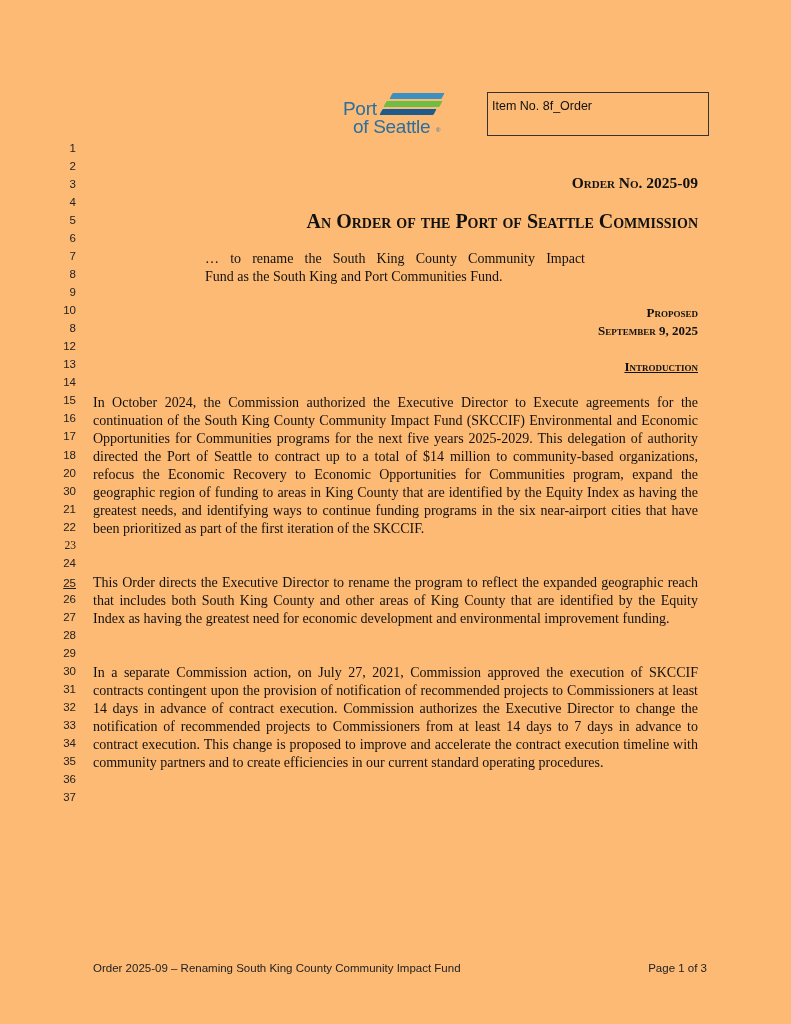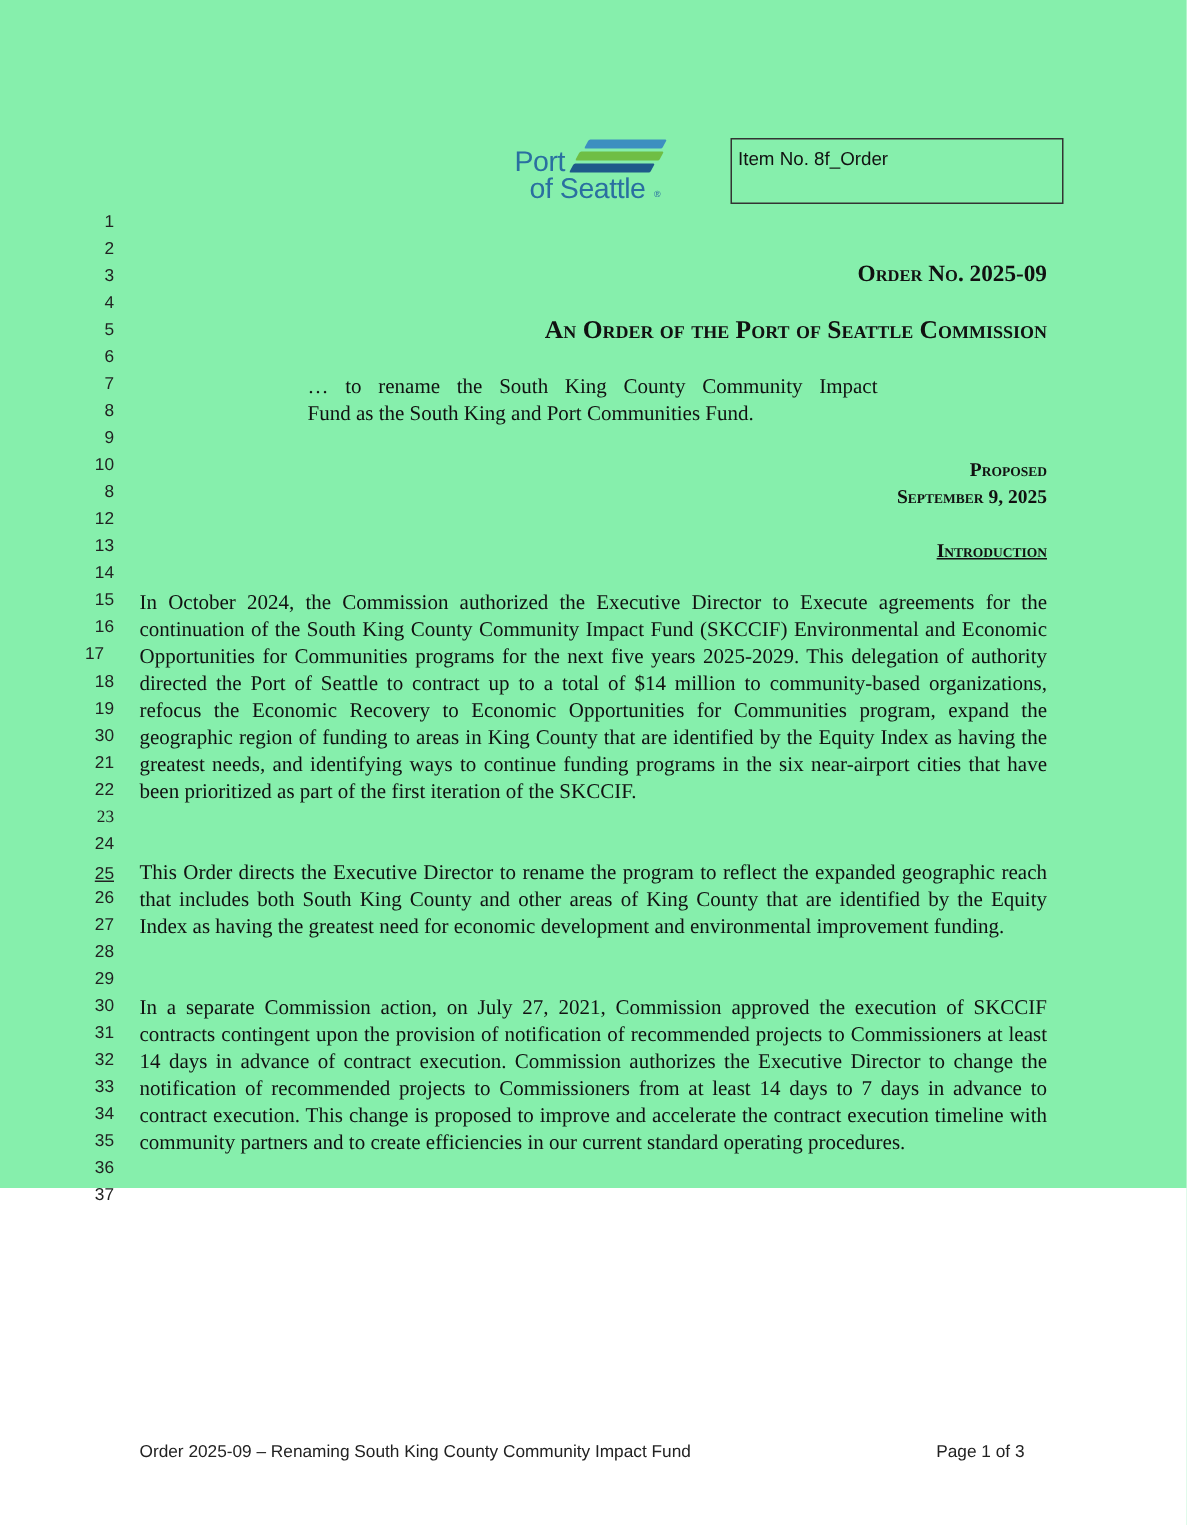--- a/index.html
+++ b/index.html
@@ -1,17 +1,17 @@
 <!DOCTYPE html>
 <html><head>
 <meta charset="utf-8">
 <style>
   html, body { margin: 0; padding: 0; background: #ffffff; }
   body { width: 791px; height: 1024px; position: relative; overflow: hidden; font-family: "Liberation Serif", serif; color: #111111; }
-  .page { position: absolute; left: 0; top: 0; width: 791px; height: 792px; background: #86efac; }
+  .page { position: absolute; left: 0; top: 0; width: 791px; height: 1024px; background: #fdba74; }
 
   
   .logo { position: absolute; left: 341px; top: 90px; width: 110px; height: 50px; }
   .logo-text { position: absolute; font-family: "Liberation Sans", sans-serif; color: #2a6fa0; font-size: 19px; line-height: 19px; letter-spacing: -0.3px; }
   .logo-port { left: 2px; top: 9px; }
   .logo-seattle { left: 12px; top: 27px; }
   .logo-reg { position: absolute; left: 95px; top: 37px; font-family: "Liberation Sans", sans-serif; font-size: 6px; color: #2a6fa0; }
   .logo-stripe { position: absolute; height: 6px; transform: skewX(-28deg); border-radius: 1px; }
   .stripe-1 { left: 50px; top: 3px; width: 52px; background: #3d8fc0; }
   .stripe-2 { left: 44px; top: 11px; width: 56px; background: #6fbe44; }
@@ -21,37 +21,37 @@
   .item-box { position: absolute; left: 487px; top: 92px; width: 222px; height: 44px; border: 1.3px solid #333333; box-sizing: border-box; padding: 5px 0 0 4px; font-family: "Liberation Sans", sans-serif; font-size: 12.5px; line-height: 17px; color: #111; }
 
   
   .line-nums { position: absolute; left: 50px; top: 140px; width: 26px; }
   .ln { position: absolute; right: 0; width: 26px; text-align: right; font-family: "Liberation Sans", sans-serif; font-size: 11.5px; line-height: 14px; color: #222; }
 
   
   .heading { position: absolute; left: 93px; width: 605px; text-align: center; font-weight: bold; color: #111; }
   .sc { font-variant: small-caps; text-align: right; }
   .order-title { top: 174px; font-size: 15.5px; }
-  .order-subtitle { top: 210px; font-size: 17px; }
+  .order-subtitle { top: 210px; font-size: 20px; }
   .purpose { position: absolute; left: 205px; top: 250px; width: 380px; font-size: 14px; line-height: 18px; }
   .purpose-line1 { display: block; text-align: justify; text-align-last: justify; }
   .purpose-line2 { display: block; }
   .status { top: 304px; font-size: 13px; line-height: 18px; }
   .status-date { top: 322px; font-size: 13px; line-height: 18px; }
   .intro { top: 358px; font-size: 13px; line-height: 18px; text-decoration: underline; }
 
   
   .para { position: absolute; left: 93px; width: 605px; font-size: 14px; line-height: 18.03px; text-align: justify; color: #111; }
   .para-1 { top: 394px; }
   .para-2 { top: 574px; }
   .para-3 { top: 664px; }
 
   
   .footer-left { position: absolute; left: 93px; top: 962px; font-family: "Liberation Sans", sans-serif; font-size: 11.5px; color: #222; }
-  .footer-right { position: absolute; right: 108px; top: 962px; font-family: "Liberation Sans", sans-serif; font-size: 11.5px; color: #222; }
+  .footer-right { position: absolute; right: 84px; top: 962px; font-family: "Liberation Sans", sans-serif; font-size: 11.5px; color: #222; }
 </style>
 </head>
 <body>
 
 <div class="page">
 
   <div class="logo">
     <span class="logo-stripe stripe-1"></span>
     <span class="logo-stripe stripe-2"></span>
     <span class="logo-stripe stripe-3"></span>
@@ -74,23 +74,23 @@
       <div class="ln" style="top: 109.18px;">7</div>
       <div class="ln" style="top: 127.21px;">8</div>
       <div class="ln" style="top: 145.24px;">9</div>
       <div class="ln" style="top: 163.27px;">10</div>
       <div class="ln" style="top: 181.3px;">8</div>
       <div class="ln" style="top: 199.33px;">12</div>
       <div class="ln" style="top: 217.36px;">13</div>
       <div class="ln" style="top: 235.39px;">14</div>
       <div class="ln" style="top: 253.42px;">15</div>
       <div class="ln" style="top: 271.45px;">16</div>
-      <div class="ln" style="top: 289.48px; text-align: center;">17</div>
+      <div class="ln" style="top: 289.48px;">17</div>
       <div class="ln" style="top: 307.51px;">18</div>
-      <div class="ln" style="top: 325.54px;">19</div>
+      <div class="ln" style="top: 325.54px;">20</div>
       <div class="ln" style="top: 343.57px;">30</div>
       <div class="ln" style="top: 361.6px;">21</div>
       <div class="ln" style="top: 379.63px;">22</div>
       <div class="ln" style="top: 397.66px; font-family: Liberation Serif, serif;">23</div>
       <div class="ln" style="top: 415.69px;">24</div>
       <div class="ln" style="top: 436px; text-decoration: underline;">25</div>
       <div class="ln" style="top: 451.75px;">26</div>
       <div class="ln" style="top: 469.78px;">27</div>
       <div class="ln" style="top: 487.81px;">28</div>
       <div class="ln" style="top: 505.84px;">29</div>

